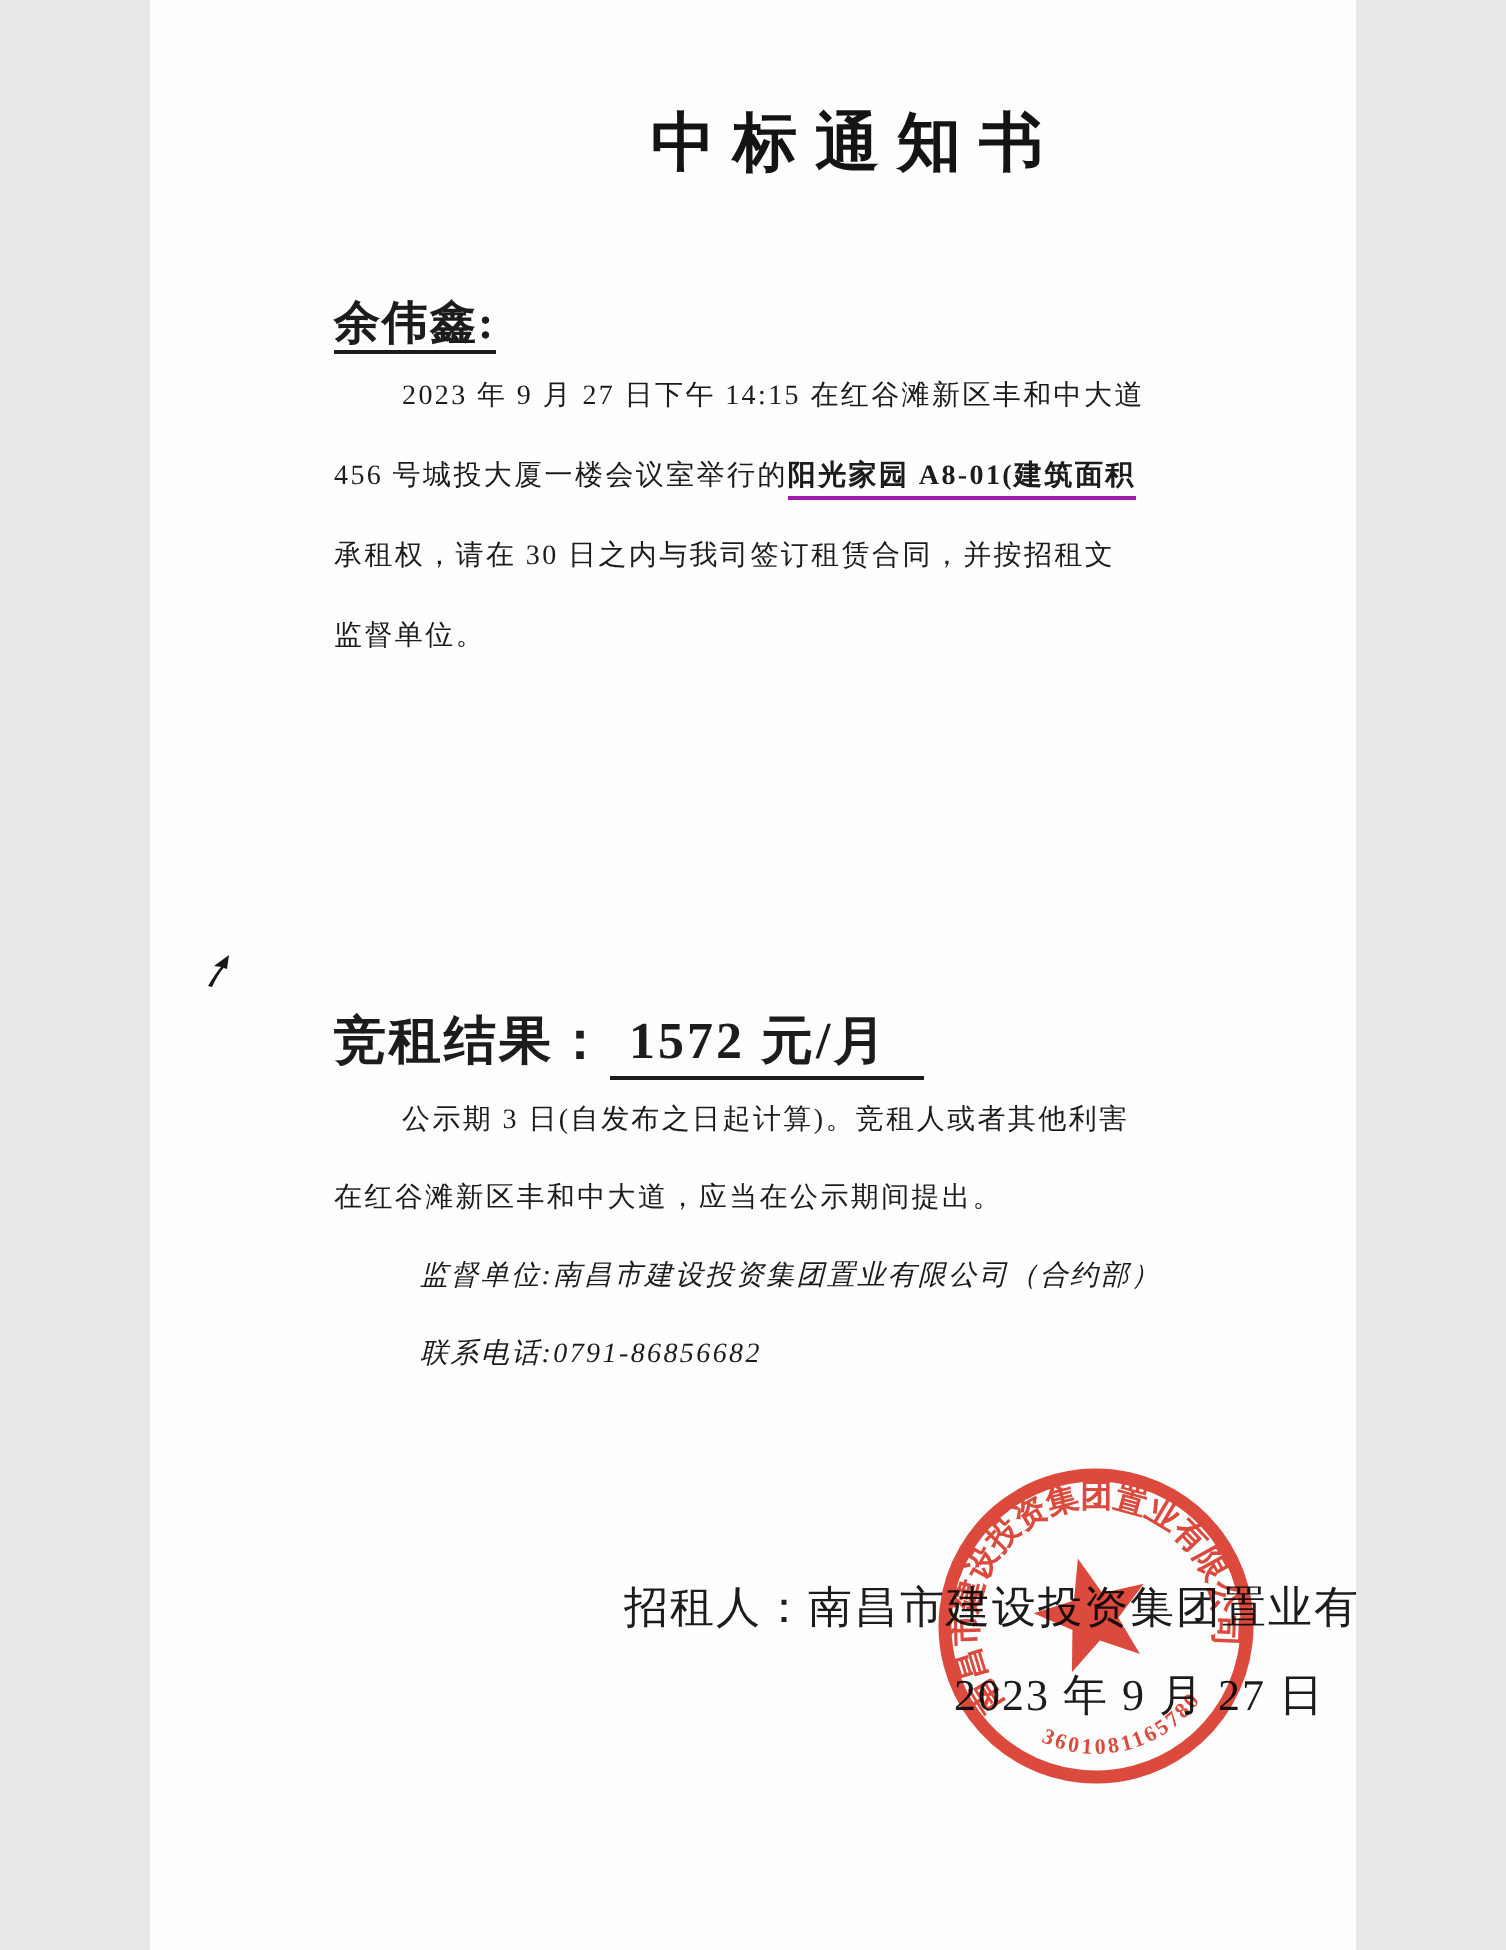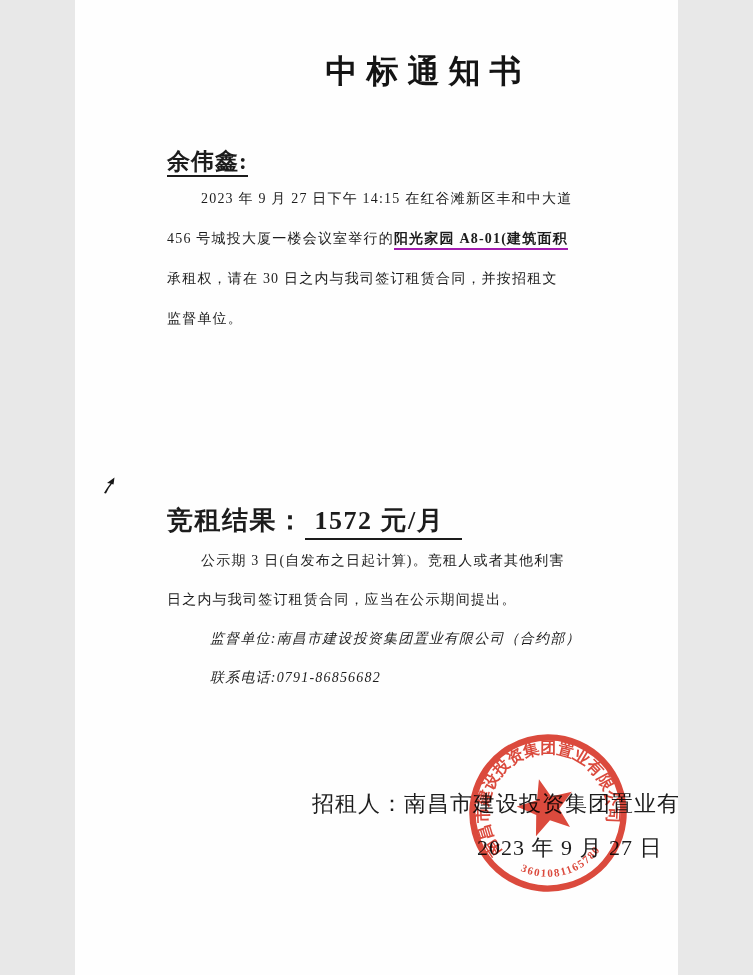--- a/index.html
+++ b/index.html
@@ -79,21 +79,21 @@
       <div class="line"><span>承租权，请在 30 日之内与我司签订租赁合同，并按招租文</span></div>
       <div class="line"><span>监督单位。</span></div>
     </div>
 
   <div class="result-line">
     <span>竞租结果：</span><span class="result-value">1572 元/月</span>
   </div>
 
   <div class="para para2">
       <div class="line ind1"><span>公示期 3 日(自发布之日起计算)。竞租人或者其他利害</span></div>
-      <div class="line"><span>日之内与我司签订租赁合同，应当在公示期间提出。</span></div>
+      <div class="line"><span>在红谷滩新区丰和中大道，应当在公示期间提出。</span></div>
       <div class="line ind2"><span>监督单位:南昌市建设投资集团置业有限公司（合约部）</span></div>
       <div class="line ind2"><span>联系电话:0791-86856682</span></div>
     </div>
 
   <div class="sig-lessor">招租人：南昌市建设投资集团置业有限公司</div>
   <div class="sig-date">2023 年 9 月 27 日</div>
 
   <svg class="ink-mark" width="18" height="20" viewBox="0 0 18 20">
     <path d="M2 18 Q5.5 12 8.5 8.5 L5 8 L12.5 2.5 L11.5 9.5 L9.8 9 Q7 12 4 18.5 Z" fill="#181818"></path>
   </svg>

